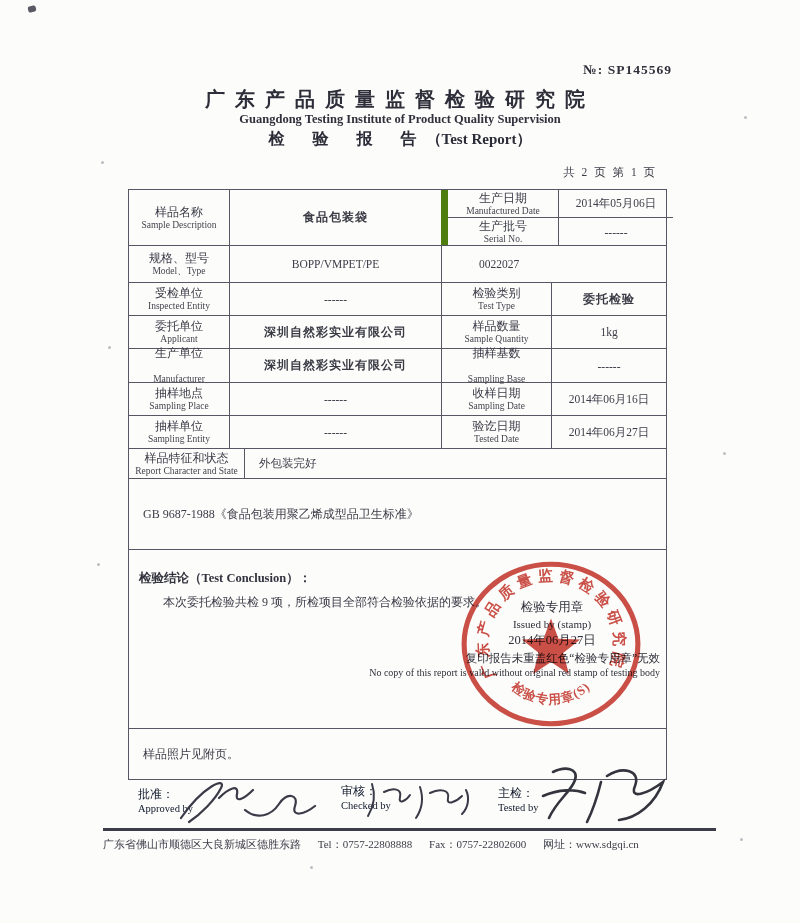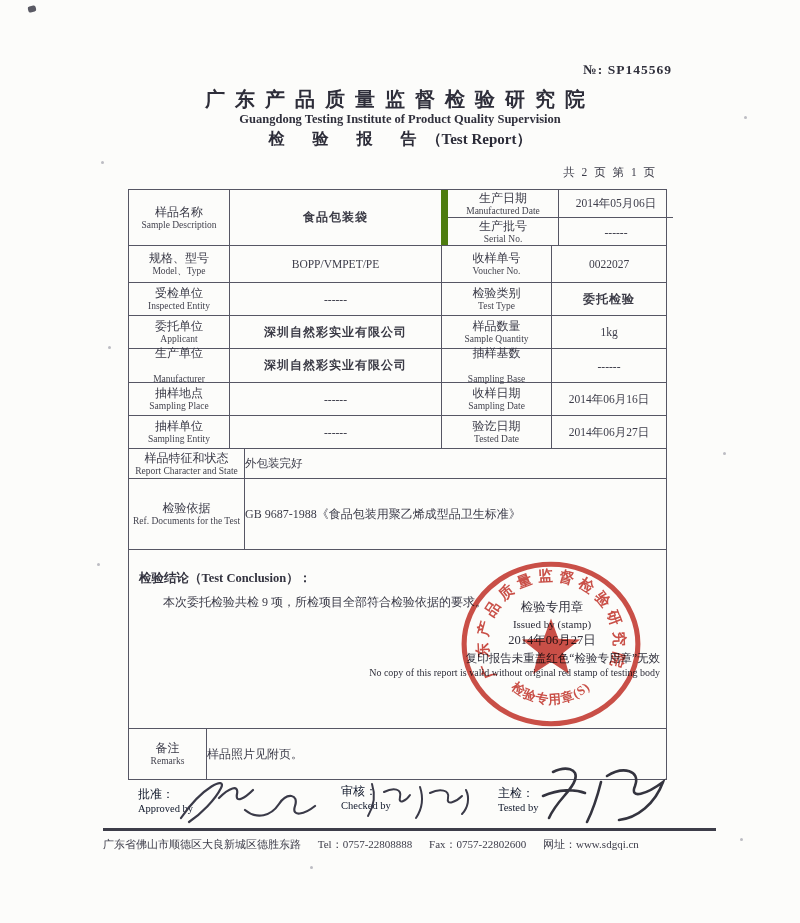--- a/index.html
+++ b/index.html
@@ -29,21 +29,21 @@
   .h29{height:29px;} .h70{height:70px;} .h178{height:178px;} .h50{height:50px;}
   .lab-zh{font-size:12px;line-height:1.25;color:#3a3a47;}
   .lab-en{font-size:9.5px;line-height:1.15;color:#44444f;}
   .val{font-size:11.5px;color:#3c3c49;}
   .v-strong{font-family:"Liberation Sans","DejaVu Sans",sans-serif;font-weight:600;font-size:12px;letter-spacing:1px;color:#3a3a45;}
   .sub{flex:0 0 225px;border-left:7px solid #4d7c0f;display:flex;flex-direction:column;}
   .subrow{display:flex;flex:1 1 0;}
   .subrow + .subrow{border-top:1px solid #565664;}
   .subrow .cell{height:auto;}
   .subrow .cell:first-child{border-left:none;}
-  .cell.left-al{align-items:flex-start;text-align:left;}
+  .cell.left-al{align-items:flex-start;text-align:left;padding-left:14px;}
   
   .concl{position:relative;align-items:flex-start;text-align:left;justify-content:flex-start;padding:20px 10px 0 10px;}
   .concl-head{font-size:12.5px;font-weight:bold;color:#33333f;}
   .concl-body{font-size:12px;margin-top:7px;text-indent:2em;color:#3a3a47;}
   
   .stamp-lines{position:absolute;left:452px;top:599px;width:200px;text-align:center;color:#2f2f3b;}
   .stamp-l1{font-size:12.5px;line-height:17px;}
   .stamp-l2{font-size:11px;line-height:16px;}
   .stamp-date{font-size:12.5px;line-height:17px;}
   .stamp-notice{position:absolute;left:310px;top:650px;width:350px;text-align:right;color:#2f2f3b;}
@@ -119,24 +119,20 @@
     </div>
 
     <div class="trow">
       <div class="cell w100 h36">
         <div class="lab-zh">规格、型号</div>
         <div class="lab-en">Model、Type</div>
       </div>
       <div class="cell w212 h36">
         <div class="val">BOPP/VMPET/PE</div>
       </div>
-      <div class="cell w110 h36">
-        <div class="lab-zh">收样单号</div>
-        <div class="lab-en">Voucher No.</div>
-      </div>
       <div class="cell w115 h36">
         <div class="val">0022027</div>
       </div>
     </div>
 
     <div class="trow">
       <div class="cell w100 h32">
         <div class="lab-zh">受检单位</div>
         <div class="lab-en">Inspected Entity</div>
       </div>
@@ -224,41 +220,33 @@
       <div class="cell w115L h29">
         <div class="lab-zh">样品特征和状态</div>
         <div class="lab-en">Report Character and State</div>
       </div>
       <div class="cell w422 h29 left-al">
         <div class="val">外包装完好</div>
       </div>
     </div>
 
     <div class="trow">
-      <div class="cell w115L h70">
-        <div class="lab-zh">检验依据</div>
-        <div class="lab-en">Ref. Documents for the Test</div>
-      </div>
       <div class="cell w422 h70 left-al">
         <div class="val" style="font-size:12px;">GB 9687-1988《食品包装用聚乙烯成型品卫生标准》</div>
       </div>
     </div>
 
     <div class="trow">
       <div class="cell concl h178" style="flex:1 1 auto;border-left:none;">
         <div class="concl-head">检验结论（Test Conclusion）：</div>
         <div class="concl-body">本次委托检验共检 9 项，所检项目全部符合检验依据的要求。</div>
       </div>
     </div>
 
     <div class="trow">
-      <div class="cell w77 h50">
-        <div class="lab-zh">备注</div>
-        <div class="lab-en">Remarks</div>
-      </div>
       <div class="cell w460 h50 left-al">
         <div class="val" style="font-size:12px;">样品照片见附页。</div>
       </div>
     </div>
   </div>
 
   <div class="stamp-lines">
     <div class="stamp-l1">检验专用章</div>
     <div class="stamp-l2">Issued by (stamp)</div>
     <div class="stamp-date">2014年06月27日</div>

